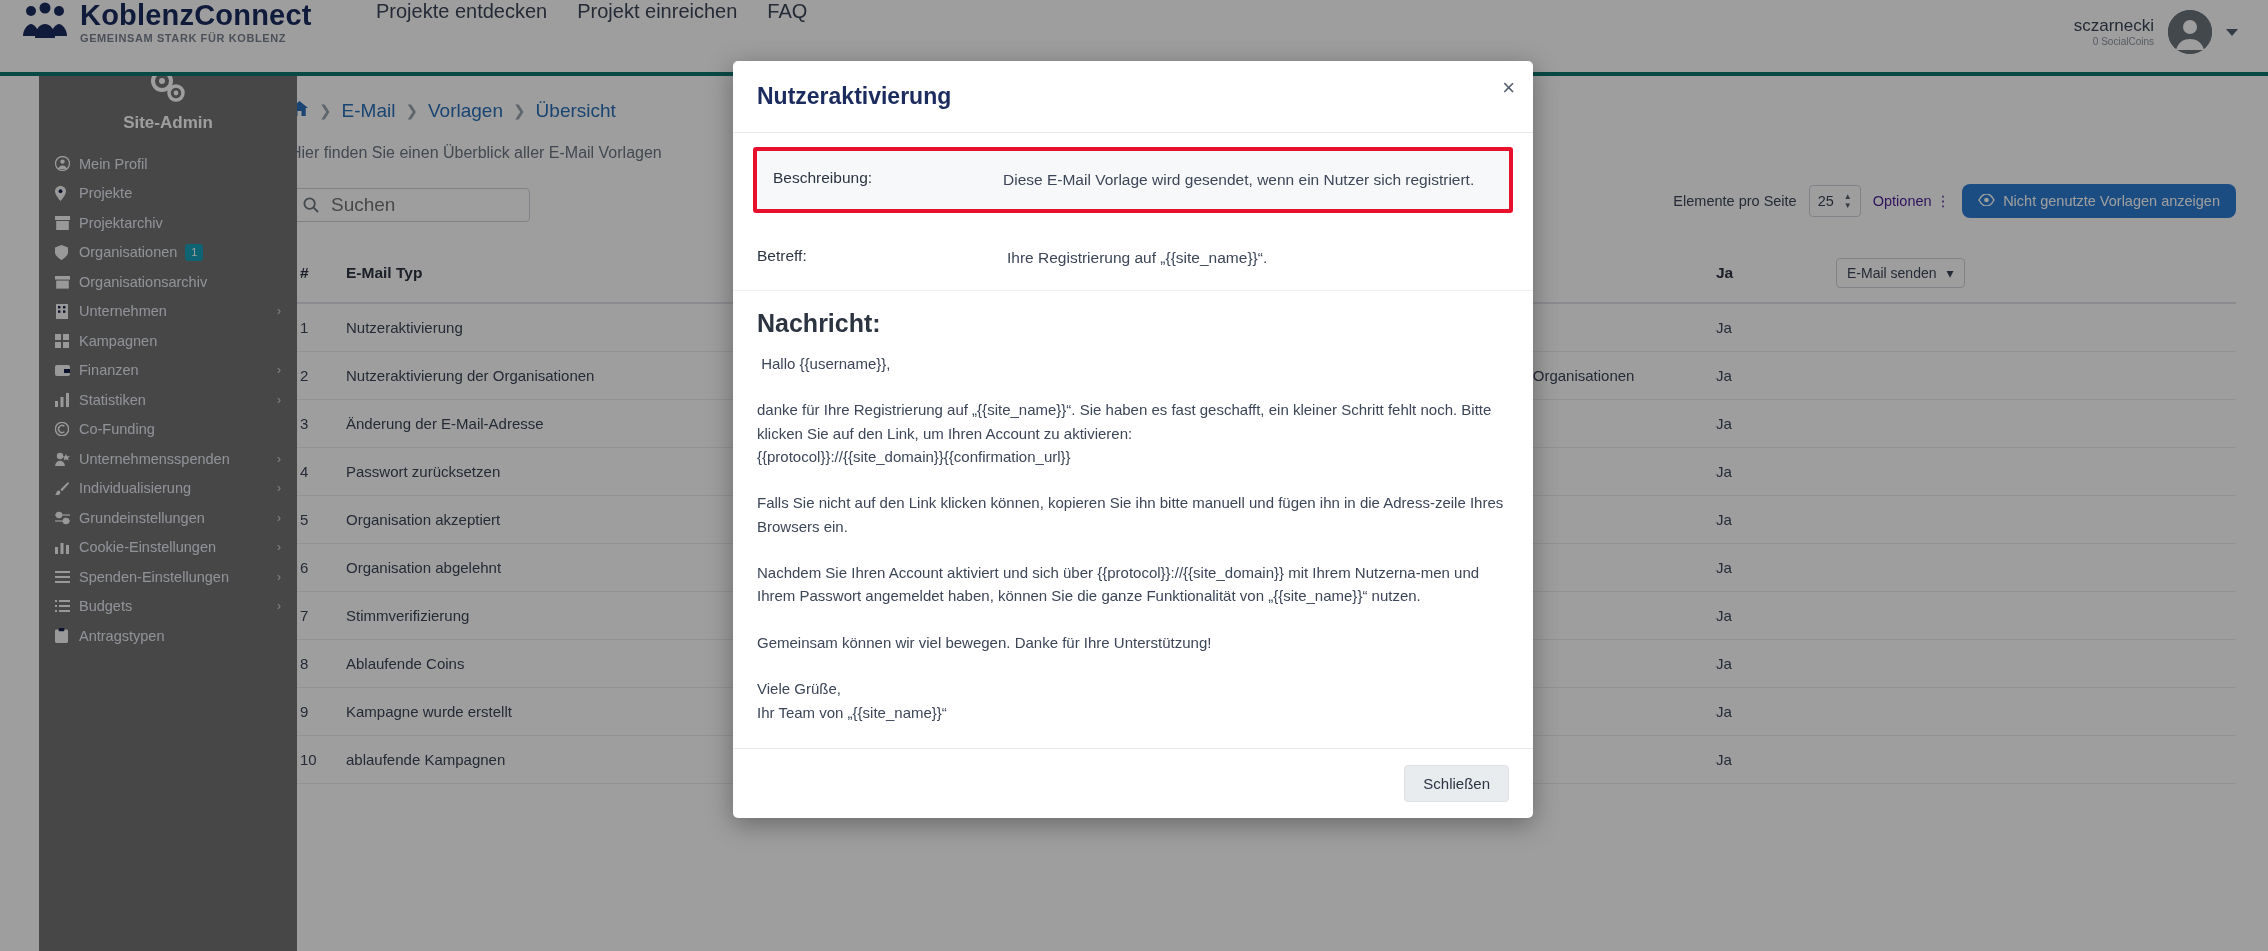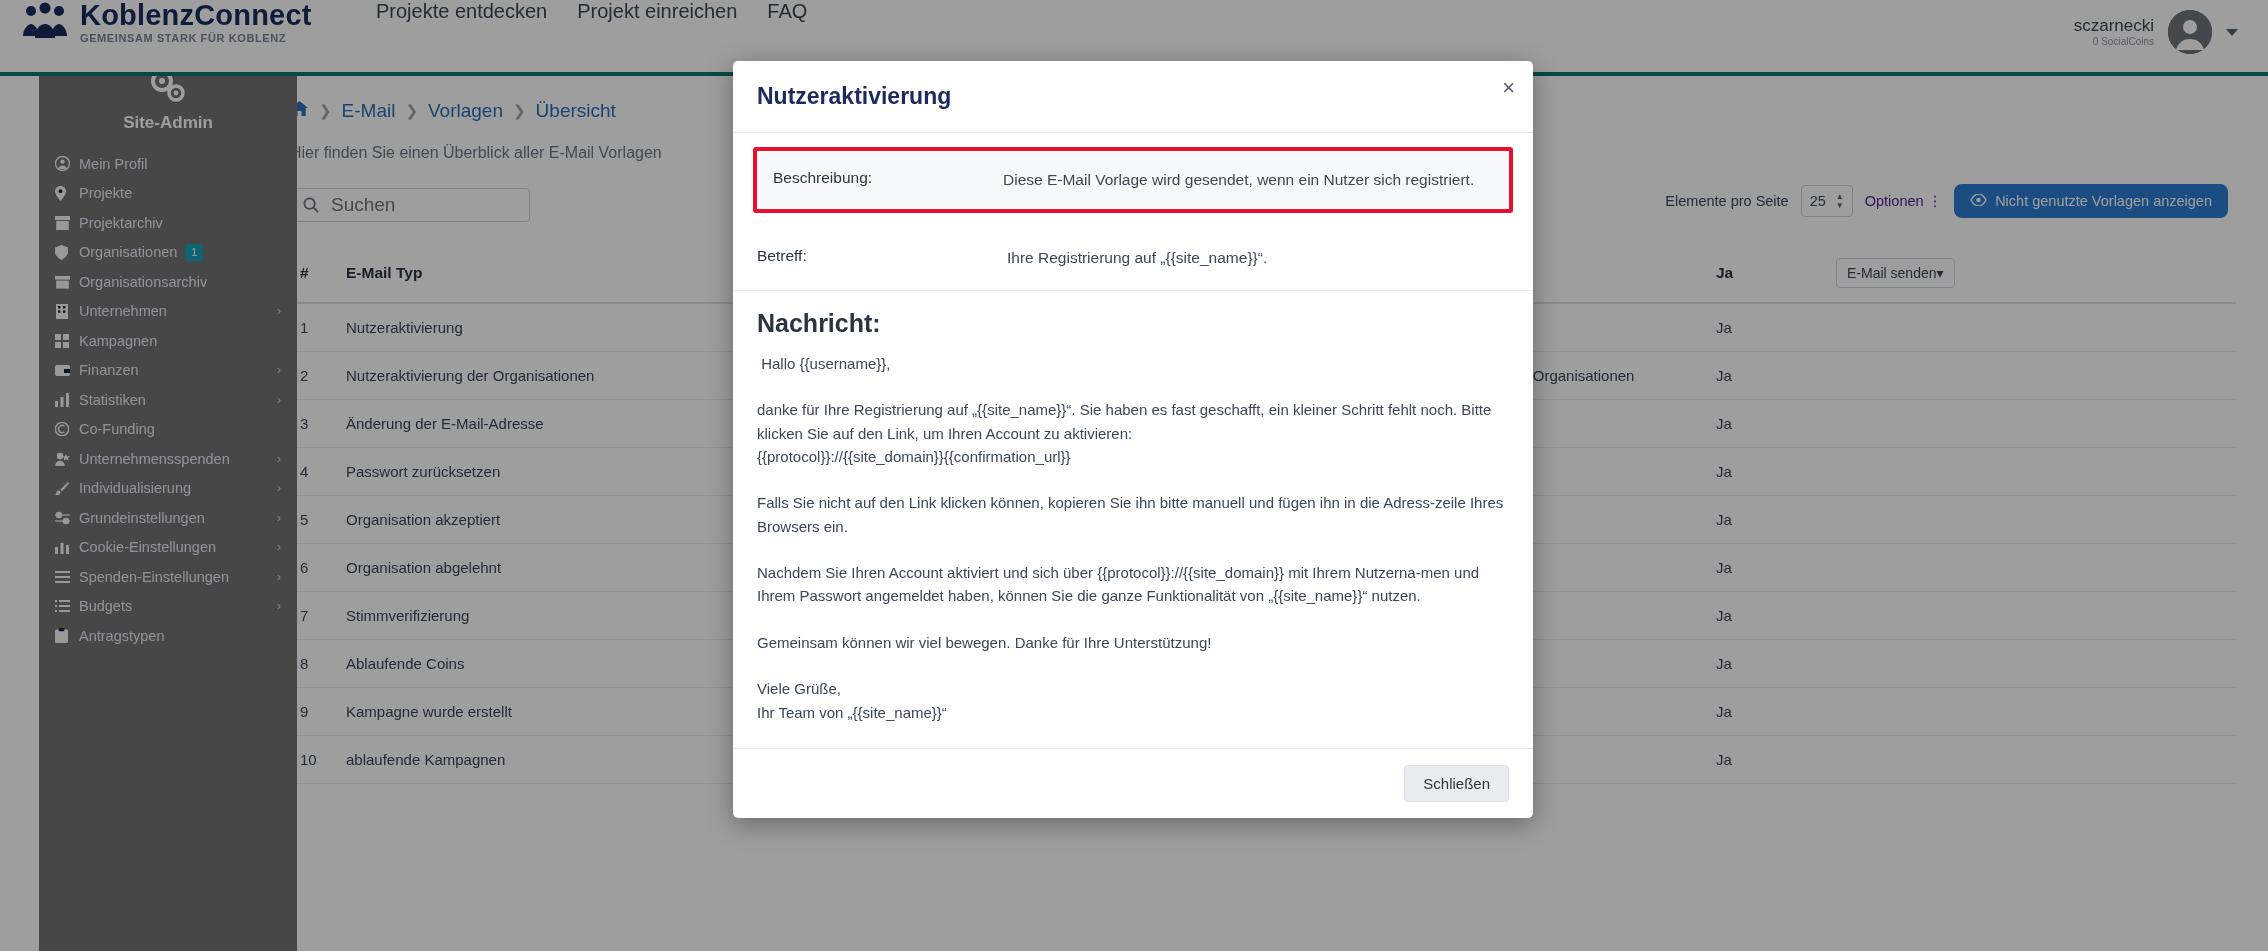--- a/index.html
+++ b/index.html
@@ -64,21 +64,21 @@
   .breadcrumb .crumb.last { color: #2a6fb8; }
   .subtitle { font-size: 16px; color: #6c7684; padding: 22px 0 0 32px; }
 
   .toolbar { position: relative; height: 56px; margin: 18px 32px 0 32px; }
   .search-box {
     position: absolute; left: 0; top: 8px; width: 240px; height: 34px;
     display: flex; align-items: center; border: 1px solid #ced4da; border-radius: 4px; background: #fff;
   }
   .search-ic { width: 40px; display: flex; align-items: center; justify-content: center; color: #6c757d; }
   .search-inp { border: 0; outline: 0; font-size: 19px; color: #9aa3b1; width: 180px; background: transparent; }
-  .toolbar-right { position: absolute; right: 8px; top: 4px; display: flex; align-items: center; gap: 12px; }
+  .toolbar-right { position: absolute; right: 0; top: 4px; display: flex; align-items: center; gap: 12px; }
   .per-page-label { font-size: 14.5px; color: #3c4657; }
   .per-page-select {
     border: 1px solid #ced4da; border-radius: 4px; height: 32px; padding: 0 8px;
     display: flex; align-items: center; gap: 10px; font-size: 14.5px; color: #3c4657; background: #fff;
   }
   .updown { display: flex; flex-direction: column; gap: 2px; font-size: 8px; line-height: 7px; color: #55606f; }
   .opt-btn { font-size: 14.5px; color: #4c1d95; background: transparent; border: 0; cursor: pointer; }
   .blue-btn {
     background: #2d7dd2; color: #fff; border: 0; border-radius: 8px;
     height: 34px; padding: 0 16px; font-size: 14.5px; display: flex; align-items: center; gap: 8px; cursor: pointer;
@@ -93,21 +93,21 @@
     font-size: 15px; color: #3c4657; padding: 15px 10px; border-bottom: 1px solid #e9ecef;
   }
   .col-num { width: 46px; }
   .col-type { width: 420px; }
   .col-subject { width: 620px; }
   .col-name { width: 330px; }
   .col-used { width: 120px; }
   .send-btn {
     border: 1px solid #ced4da; background: #fff; border-radius: 4px;
     height: 30px; padding: 0 10px; font-size: 14px; color: #3c4657;
-    display: inline-flex; align-items: center; cursor: pointer;
+    display: inline-flex; align-items: center; gap: 10px; cursor: pointer;
   }
   th.th-send { text-align: right; }
 
   
   .overlay { position: absolute; inset: 0; background: rgba(0,0,0,.38); z-index: 10; }
   .modal {
     position: absolute; left: 733px; top: 61px; width: 800px;
     background: #fff; border-radius: 5px; z-index: 11; box-shadow: 0 6px 26px rgba(0,0,0,.35);
   }
   .modal-head {

